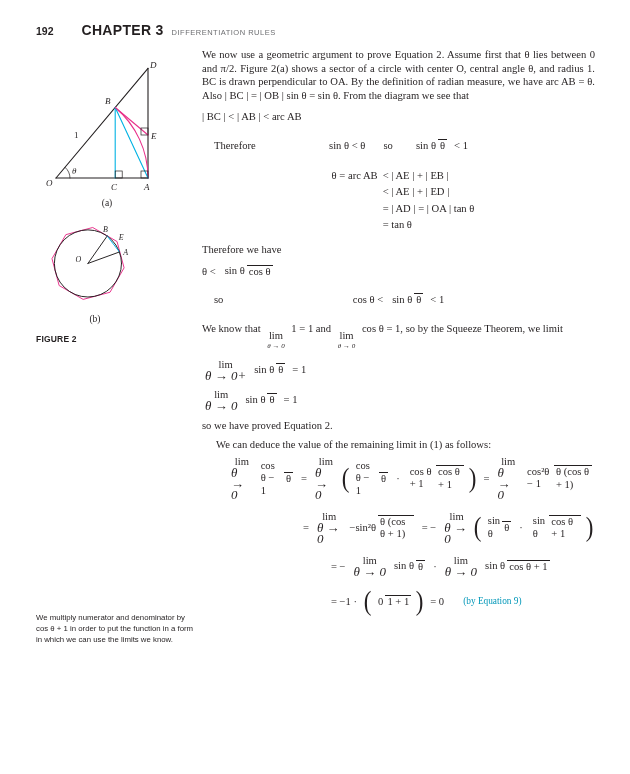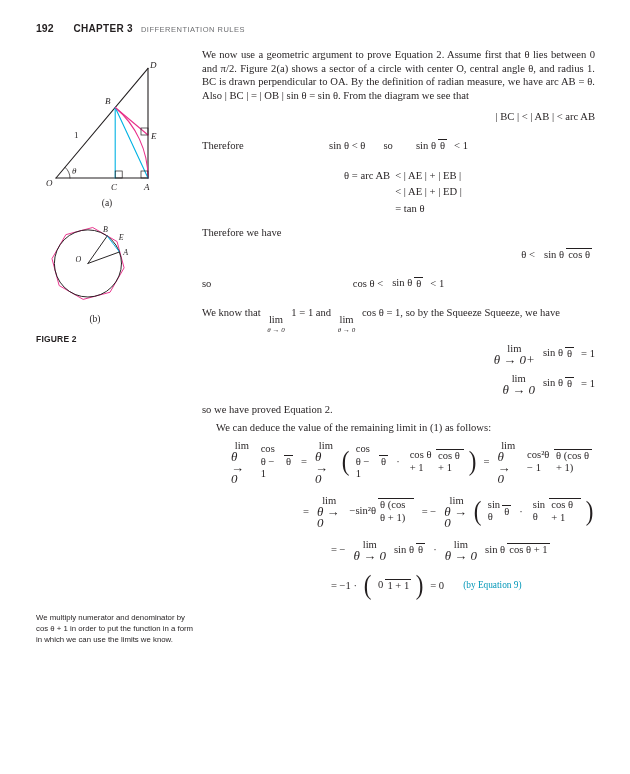--- a/index.html
+++ b/index.html
@@ -4,21 +4,21 @@
 <style>
   * { margin:0; padding:0; box-sizing:border-box; }
   html,body { background:#ffffff; }
   .page { position:relative; width:630px; height:774px; background:#fff;
           font-family:"Liberation Serif", serif; color:#231f20; overflow:hidden; }
 
   
   .running-head { position:absolute; top:22px; left:36px; display:flex; align-items:baseline;
                   font-family:"Liberation Sans", sans-serif; }
   .pagenum { font-size:10.5px; font-weight:bold; }
-  .chap { font-size:10px; font-weight:bold; letter-spacing:.3px; margin-left:20px; }
+  .chap { font-size:14px; font-weight:bold; letter-spacing:.3px; margin-left:28px; }
   .chaptitle { font-size:7.5px; color:#6d6e71; letter-spacing:.5px; margin-left:8px; }
 
   
   .fig-a { position:absolute; left:46px; top:50px; width:122px; height:146px; }
   .fig-b { position:absolute; left:42px; top:212px; width:106px; height:102px; }
   .fig-sublabel { position:absolute; font-size:9.5px; text-align:center; }
   .sub-a { left:46px; top:198px; width:122px; }
   .sub-b { left:42px; top:314px; width:106px; }
   .fig-caption { position:absolute; left:36px; top:334px; font-family:"Liberation Sans",sans-serif;
                  font-weight:bold; font-size:8.5px; letter-spacing:.2px; }
@@ -29,24 +29,24 @@
   svg text.rom { font-style:normal; }
   .fl { fill:none; stroke-width:1.1; stroke-linecap:round; }
   .thin { stroke-width:.7; }
   .k { stroke:#231f20; }
 
   
   .text-col { position:absolute; left:202px; top:48px; width:393px;
               font-size:10.6px; line-height:13.6px; }
   .body-para { text-align:justify; margin-bottom:5px; }
   .indent { text-indent:14px; }
-  .display-eq { display:flex; justify-content:flex-end; align-items:center; margin:8px 0; }
+  .display-eq { display:flex; justify-content:flex-start; align-items:center; margin:8px 0; }
   .labeled-eq { position:relative; display:flex; justify-content:center; align-items:center;
                 margin:8px 0; min-height:28px; }
-  .eq-label { position:absolute; left:0; }
+  .eq-label { position:absolute; left:12px; }
   .gsp { margin:0 18px; }
   .tail { margin-left:4px; }
   .lhs { margin-right:4px; }
 
   .frac { display:inline-flex; flex-direction:row; align-items:center;
           margin:0 3px; line-height:12.5px; }
   .frac > span { display:block; padding:0 2px; }
   .frac .den { border-top:1px solid #231f20; }
 
   .lim { display:inline-flex; flex-direction:column; align-items:center;
@@ -142,20 +142,23 @@
 
 
     <div class="eq-chain">
       <div class="chain-line">
         <span class="chain-lhs">θ = arc AB</span><span>&lt; | AE | + | EB |</span>
       </div>
       <div class="chain-line">
         <span class="chain-lhs"></span><span>&lt; | AE | + | ED |</span>
       </div>
       <div class="chain-line">
+        <span class="chain-lhs"></span><span>= | AD | = | OA | tan θ</span>
+      </div>
+      <div class="chain-line">
         <span class="chain-lhs"></span><span>= tan θ</span>
       </div>
     </div>
 
     <p class="body-para">Therefore we have</p>
 
     <div class="display-eq">
       <span class="lhs">θ &lt;</span>
       <span class="frac">
         <span class="num">sin θ</span>
@@ -177,21 +180,21 @@
       <span>We know that</span>
       <span class="ilim">
         <span class="limword">lim</span>
         <span class="limsub">θ → 0</span>
       </span>
       <span>1 = 1 and</span>
       <span class="ilim">
         <span class="limword">lim</span>
         <span class="limsub">θ → 0</span>
       </span>
-      <span>cos θ = 1, so by the Squeeze Squeeze, we have</span>
+      <span>cos θ = 1, so by the Squeeze Theorem, we limit</span>
     </p>
 
     <div class="display-eq">
       <span class="lim">
         <span class="limword">lim</span>
         <span class="limsub">θ → 0+</span>
       </span>
       <span class="frac">
         <span class="num">sin θ</span>
         <span class="den">θ</span>

